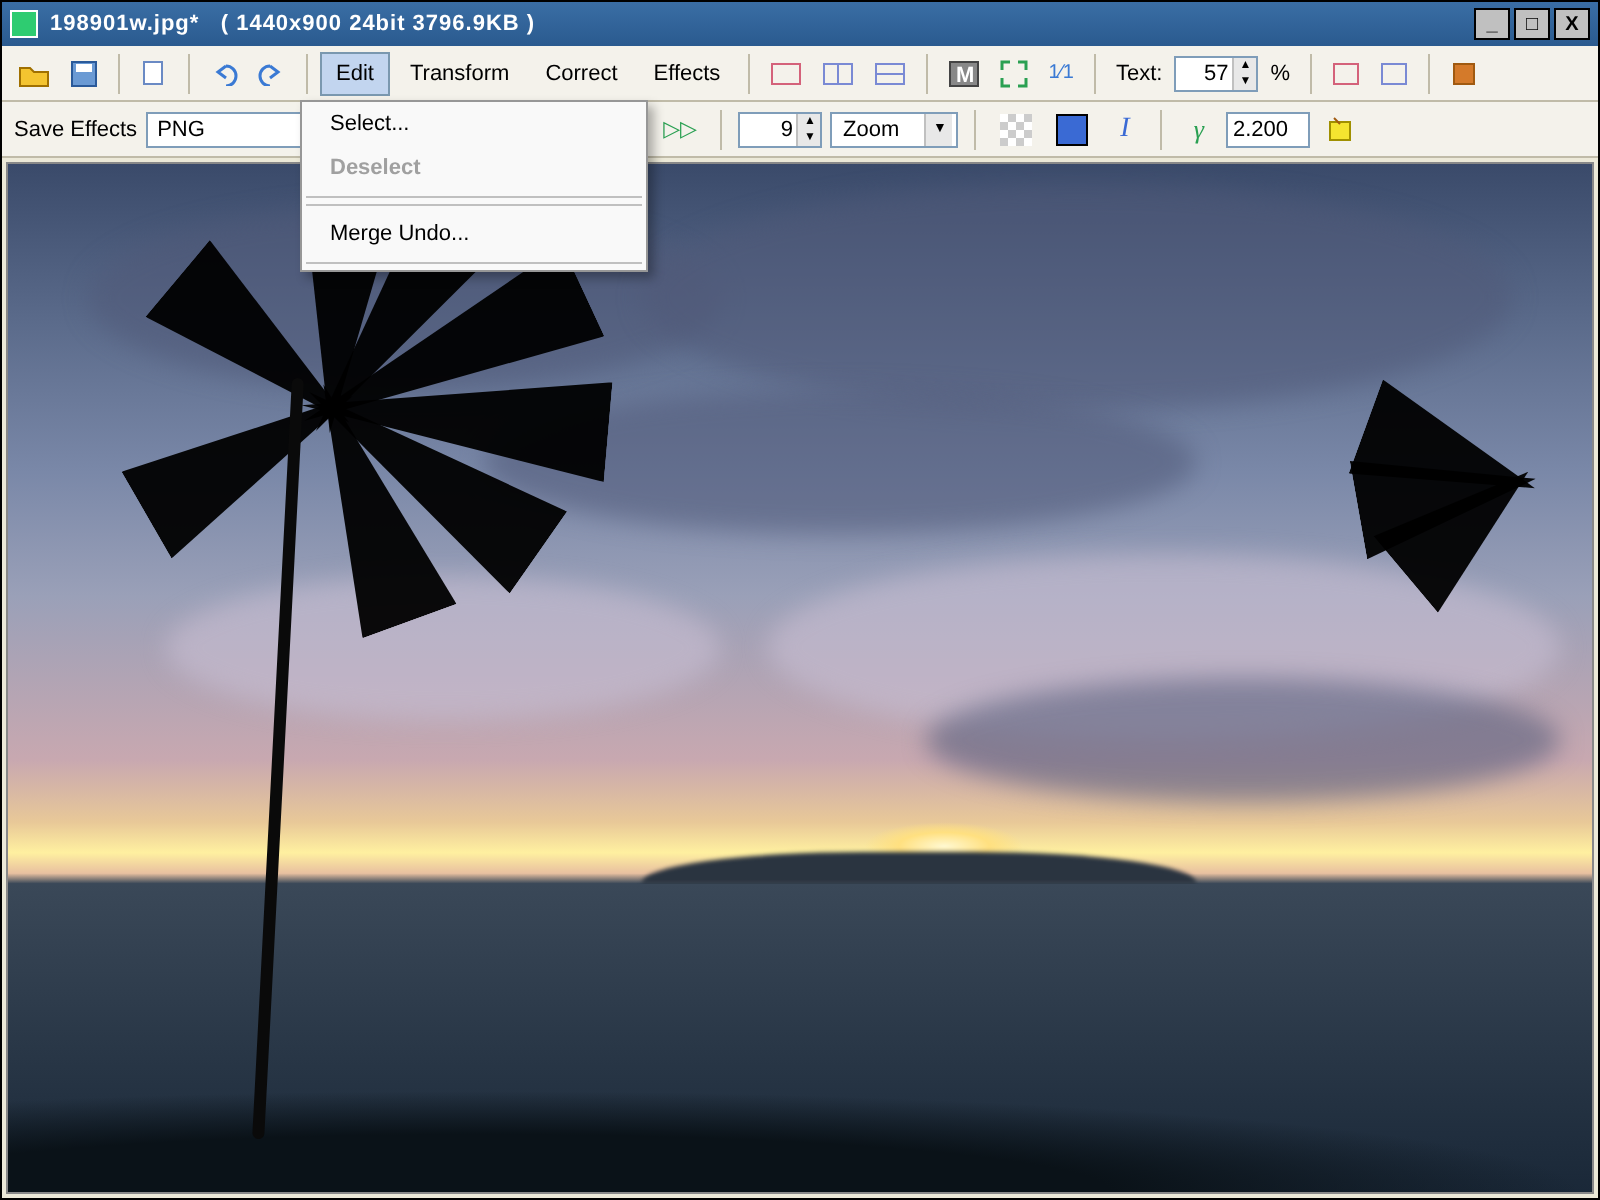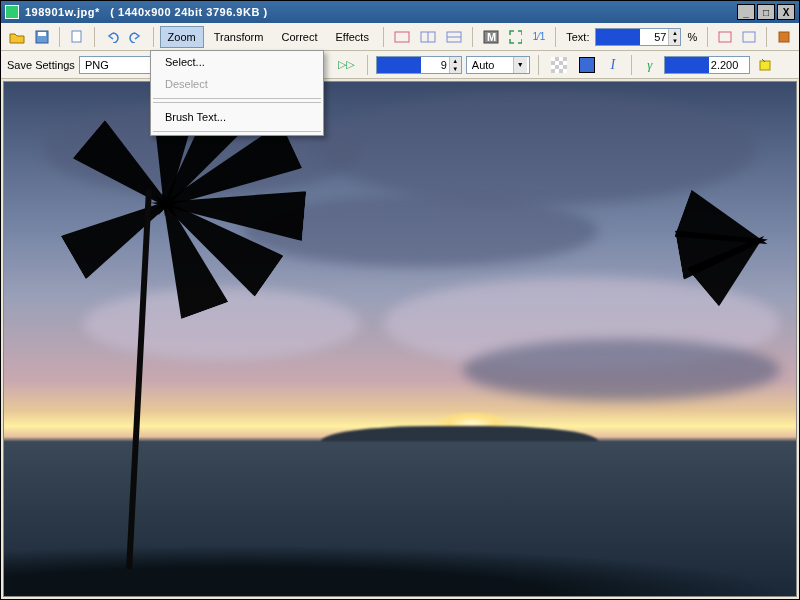--- a/index.html
+++ b/index.html
@@ -7,21 +7,21 @@
 .window { width: 800px; height: 600px; border: 1px solid #000; background: #ece9d8; display: flex; flex-direction: column; }
 .titlebar { height: 22px; background: linear-gradient(#3a6ea5,#2a5a8f); color: #fff; display: flex; align-items: center; padding: 0 4px; font-weight: bold; }
 .titlebar .app-icon { width: 14px; height: 14px; background: #2ecc71; margin-right: 6px; border: 1px solid #fff; }
 .titlebar .title { flex: 1; letter-spacing: 0.5px; }
 .titlebar .win-btn { width: 18px; height: 16px; background: #c0c0c0; border: 1px solid #000; margin-left: 2px; display: flex; align-items: center; justify-content: center; color:#000; font-weight:bold; font-size:10px;}
 .toolbar { height: 28px; background: #f4f2eb; border-bottom: 1px solid #c0bba8; display: flex; align-items: center; padding: 0 4px; gap: 2px; }
 .tbtn { min-width: 20px; height: 20px; display: inline-flex; align-items: center; justify-content: center; padding: 0 3px; border: 1px solid transparent; }
 .sep { width:1px; height:20px; background:#c0bba8; margin: 0 4px;}
 .menu-label { padding: 4px 8px; height:22px; display:inline-flex; align-items:center;}
 .menu-label.active { background: #c2d5ef; border:1px solid #7a98af; padding:3px 7px;}
-.spin { display:inline-flex; align-items:center; border:1px solid #7f9db9; background:#1d4ed8; height:18px;padding-left:44px;}
+.spin { display:inline-flex; align-items:center; border:1px solid #7f9db9; background:#1d4ed8; height:18px;}
 .spin input { border:none; width:28px; text-align:right; padding:0 2px; height:16px; outline:none;}
 .spin .arrows { width:12px; height:16px; display:flex; flex-direction:column; border-left:1px solid #c0c0c0;}
 .spin .arrows div{flex:1; font-size:6px; display:flex; align-items:center; justify-content:center; background:#e8e8e8;}
 .select { border:1px solid #7f9db9; background:#fff; height:18px; display:inline-flex; align-items:center; padding:0 2px;}
 .select span{padding:0 3px;}
 .select .dd { width:14px; height:16px; background:#e8e8e8; display:flex; align-items:center; justify-content:center; font-size:7px; border-left:1px solid #c0c0c0;}
 .toolbar2 { height: 28px; background: #f4f2eb; border-bottom: 1px solid #c0bba8; display: flex; align-items: center; padding: 0 6px; gap: 4px;}
 .label { color:#000; }
 .canvas { flex:1; position:relative; overflow:hidden; background: linear-gradient(to bottom, #3a4a6a 0%, #5a6a8a 15%, #7a88a8 30%, #9aa0b8 42%, #c8a8b0 58%, #e8c898 64%, #fff0a0 67%, #e8c0a0 69%, #3a4858 70%, #2a3848 100%); border:1px solid #888; margin:2px;}
 .sky-clouds { position:absolute; inset:0; }
@@ -34,21 +34,21 @@
 .palm { position:absolute; }
 .palm.main { left:2%; top:-2%; width:38%; height:95%; }
 .palm.right { right:-4%; top:14%; width:14%; height:30%; }
 .trunk { position:absolute; left:42%; top:24%; width:6px; height:78%; background:#0a0a0a; transform: rotate(3deg); transform-origin: top center; border-radius:3px;}
 .fronds { position:absolute; left:20%; top:6%; width:80%; height:40%;}
 .frond { position:absolute; width:140px; height:50px; background:#000; left:30%; top:40%; transform-origin: 10% 50%;}
 .frond::before{content:""; position:absolute; inset:0; background: repeating-linear-gradient(90deg,#000 0 2px, transparent 2px 5px);}
 .frond { clip-path: polygon(0 50%, 100% 0, 100% 100%); opacity:0.95;}
 .dropdown { position:absolute; left:150px; top:50px; width:174px; background:#f9f9f9; border:1px solid #979797; box-shadow: 3px 3px 5px rgba(0,0,0,0.3); z-index:100;}
 .dropdown .mi { padding: 5px 14px; color:#000;}
-.dropdown .mi.disabled { color:#a0a0a0;}
+.dropdown .mi.disabled { color:#a0a0a0;font-weight:bold;}
 .dropdown hr { border:none; border-top:1px solid #c0c0c0; margin:3px 2px;}
 .swatch{width:16px;height:16px;display:inline-block;}
 .zoom-label{padding:0 4px;}
 svg{display:block;}
 </style>
 </head>
 <body>
 
 <div class="window">
   <div class="titlebar">
@@ -86,21 +86,21 @@
         <svg width="14" height="12">
           <path d="M8 2a5 5 0 0 1 0 10M8 2l-4 3 4 3" fill="none" stroke="#3a7ad4" stroke-width="1.5"></path>
         </svg>
       </div>
     <div class="tbtn">
         <svg width="14" height="12">
           <path d="M6 2a5 5 0 0 0 0 10M6 2l4 3-4 3" fill="none" stroke="#3a7ad4" stroke-width="1.5"></path>
         </svg>
       </div>
     <div class="sep"></div>
-    <div class="menu-label active">Zoom</div>
+    <div class="menu-label active">Edit</div>
     <div class="menu-label">Transform</div>
     <div class="menu-label">Correct</div>
     <div class="menu-label">Effects</div>
     <div class="sep"></div>
     <div class="tbtn">
         <svg width="16" height="12">
           <rect x="1" y="1" width="14" height="10" fill="none" stroke="#d4627a"></rect>
         </svg>
       </div>
     <div class="tbtn">
@@ -153,21 +153,21 @@
       </div>
     <div class="sep"></div>
     <div class="tbtn">
         <svg width="14" height="14">
           <rect x="2" y="2" width="10" height="10" fill="#d47a2a" stroke="#a05a10"></rect>
         </svg>
       </div>
   </div>
 
   <div class="toolbar2">
-    <span class="label">Save Settings</span>
+    <span class="label">Save Effects</span>
     <div class="select" style="width:190px;">
       <span>PNG</span>
       <span style="flex:1"></span>
         <div class="dd">▼</div>
     </div>
     <div class="tbtn">
         <span style="color:#444;">⇤</span>
       </div>
     <div class="sep"></div>
     <div class="tbtn">
@@ -178,21 +178,21 @@
       </div>
     <div class="sep"></div>
     <div class="spin">
       <input value="9" style="">
       <div class="arrows">
           <div>▲</div>
           <div>▼</div>
         </div>
     </div>
     <div class="select" style="width:64px;">
-      <span>Auto</span>
+      <span>Zoom</span>
       <span style="flex:1"></span>
         <div class="dd">▼</div>
     </div>
     <div class="sep"></div>
     <div class="tbtn">
         <span class="swatch" style="background:repeating-conic-gradient(#ccc 0 25%, #fff 0 50%) 0 0/8px 8px;"></span>
       </div>
     <div class="tbtn">
         <span class="swatch" style="background:#3a6ad4;border:1px solid #000;"></span>
       </div>
@@ -247,16 +247,16 @@
         <div class="frond" style="width:80px;transform:rotate(140deg);"></div>
       </div>
     </div>
   </div>
 
   <div class="dropdown">
     <div class="mi">Select...</div>
     <div class="mi disabled">Deselect</div>
     <hr>
     <hr>
-    <div class="mi">Brush Text...</div>
+    <div class="mi">Merge Undo...</div>
     <hr>
   </div>
 </div>
 
 </body></html>

